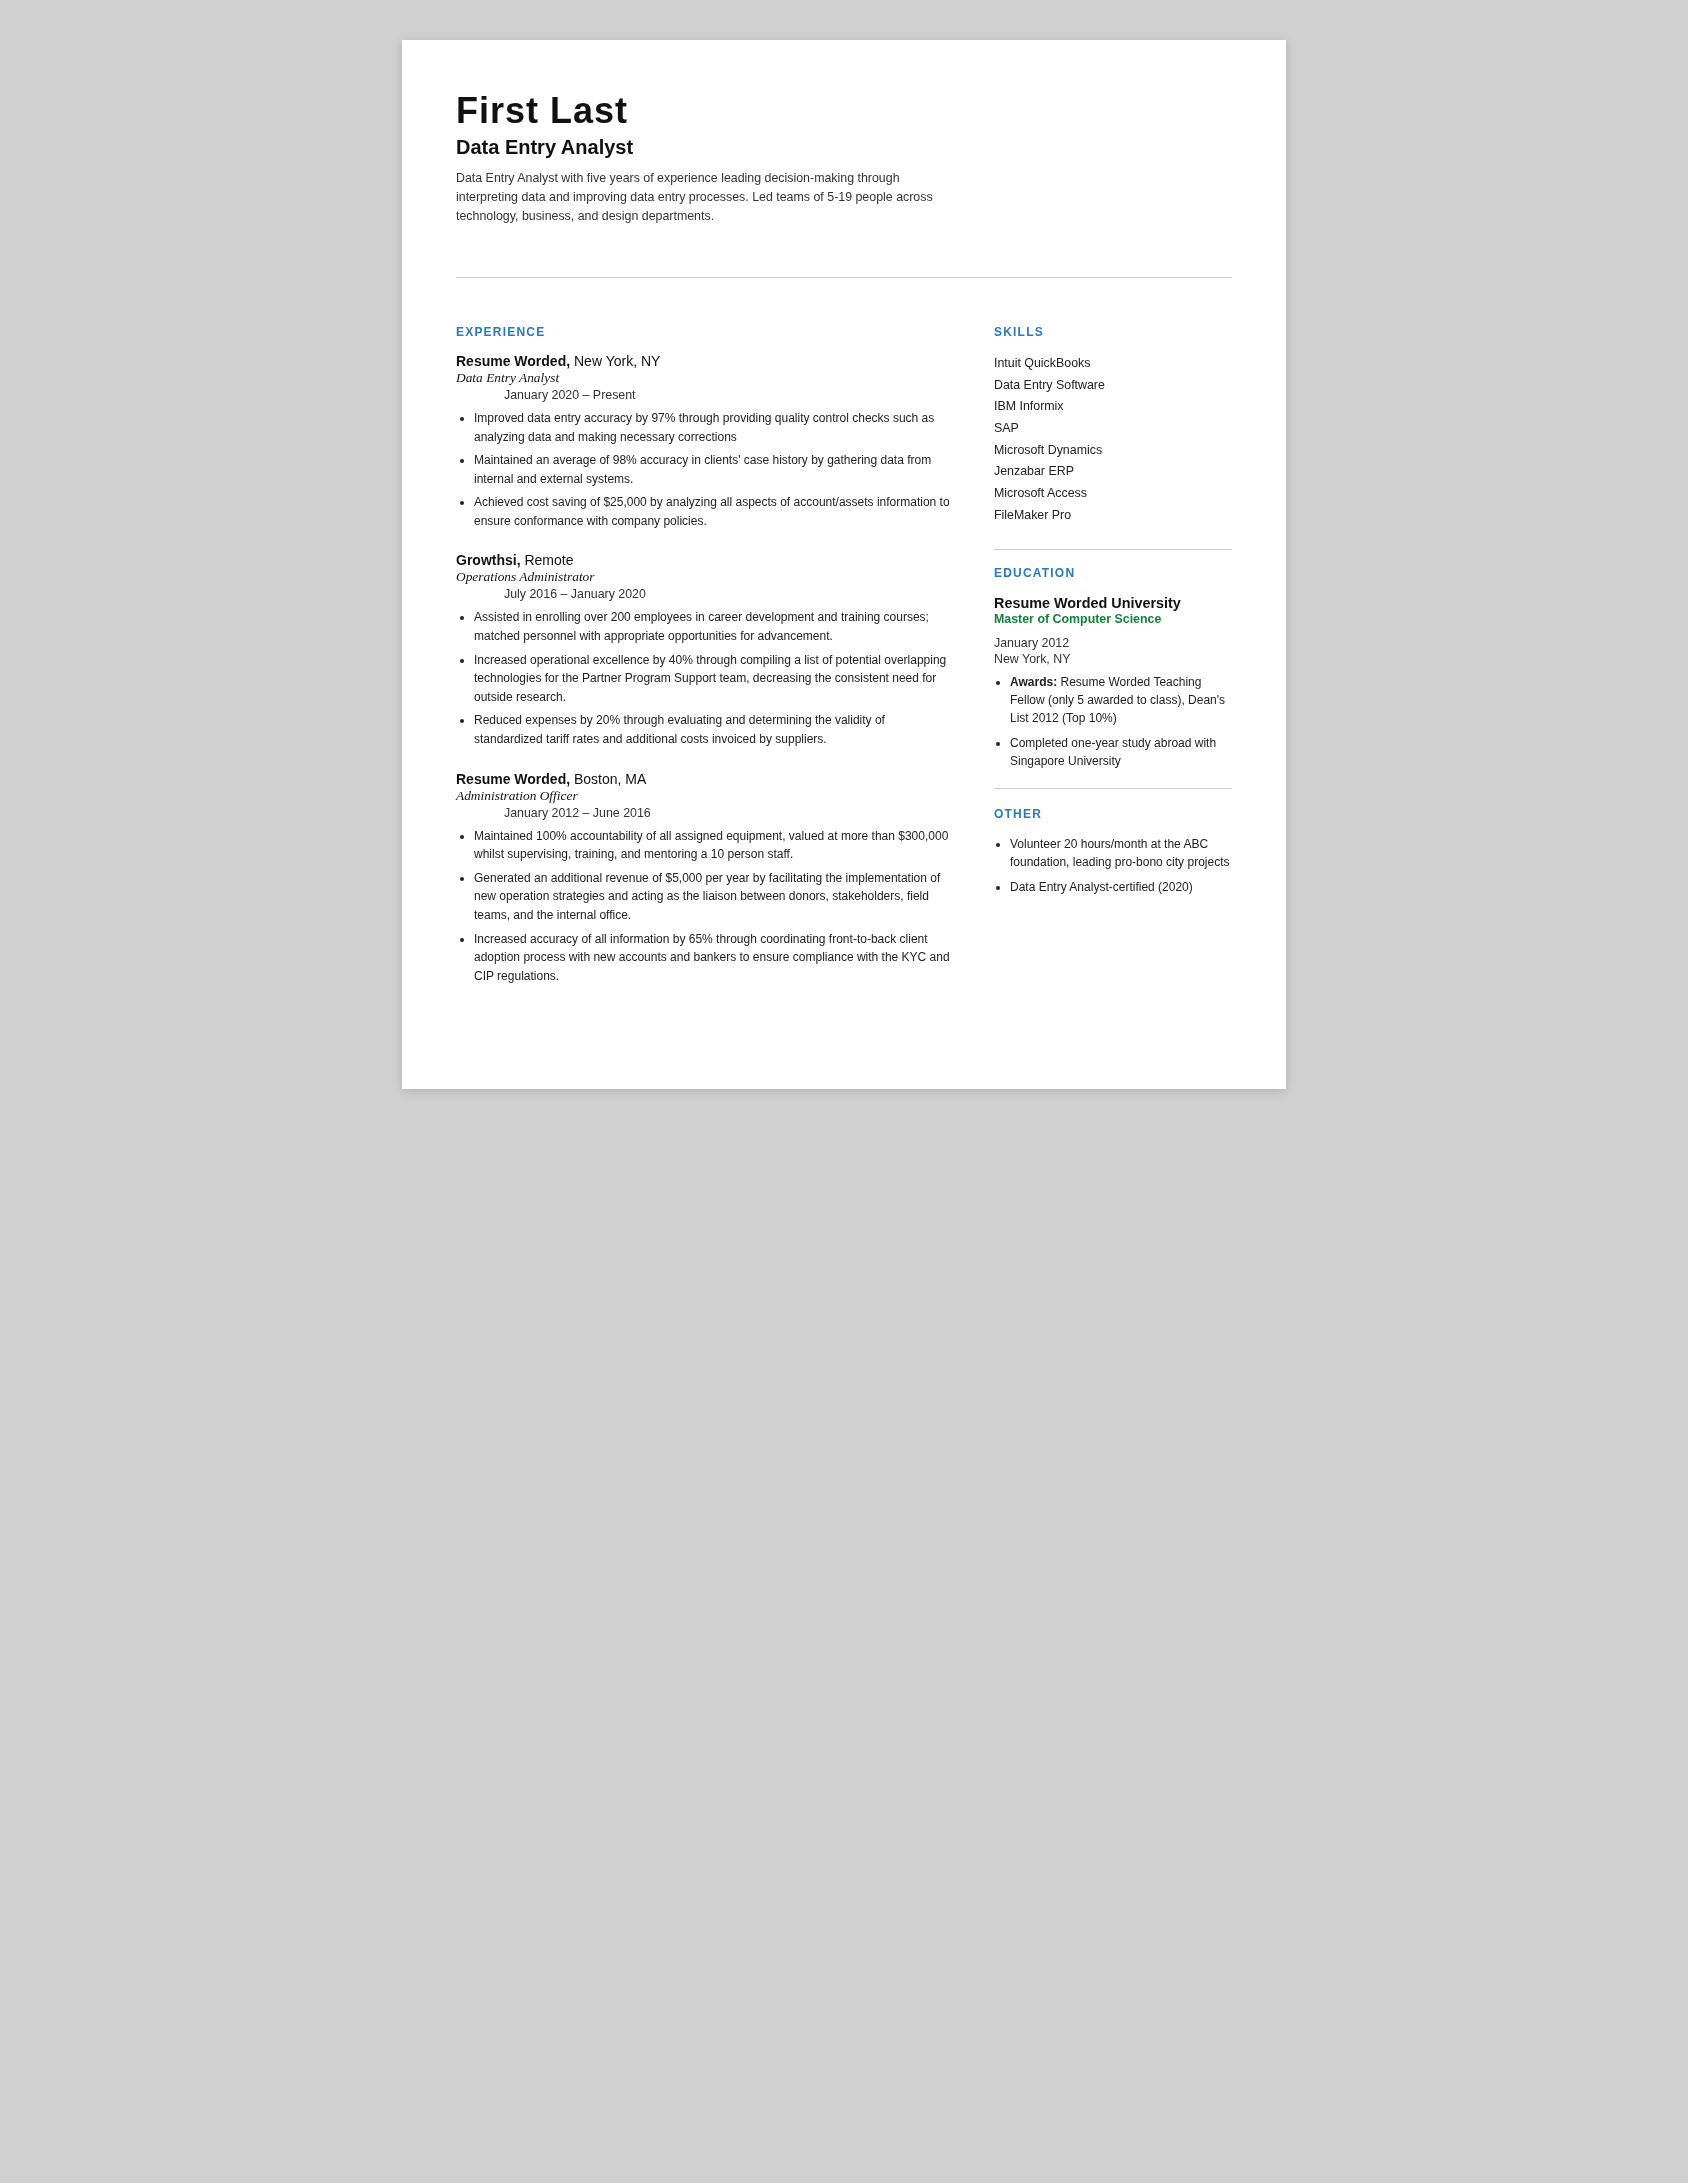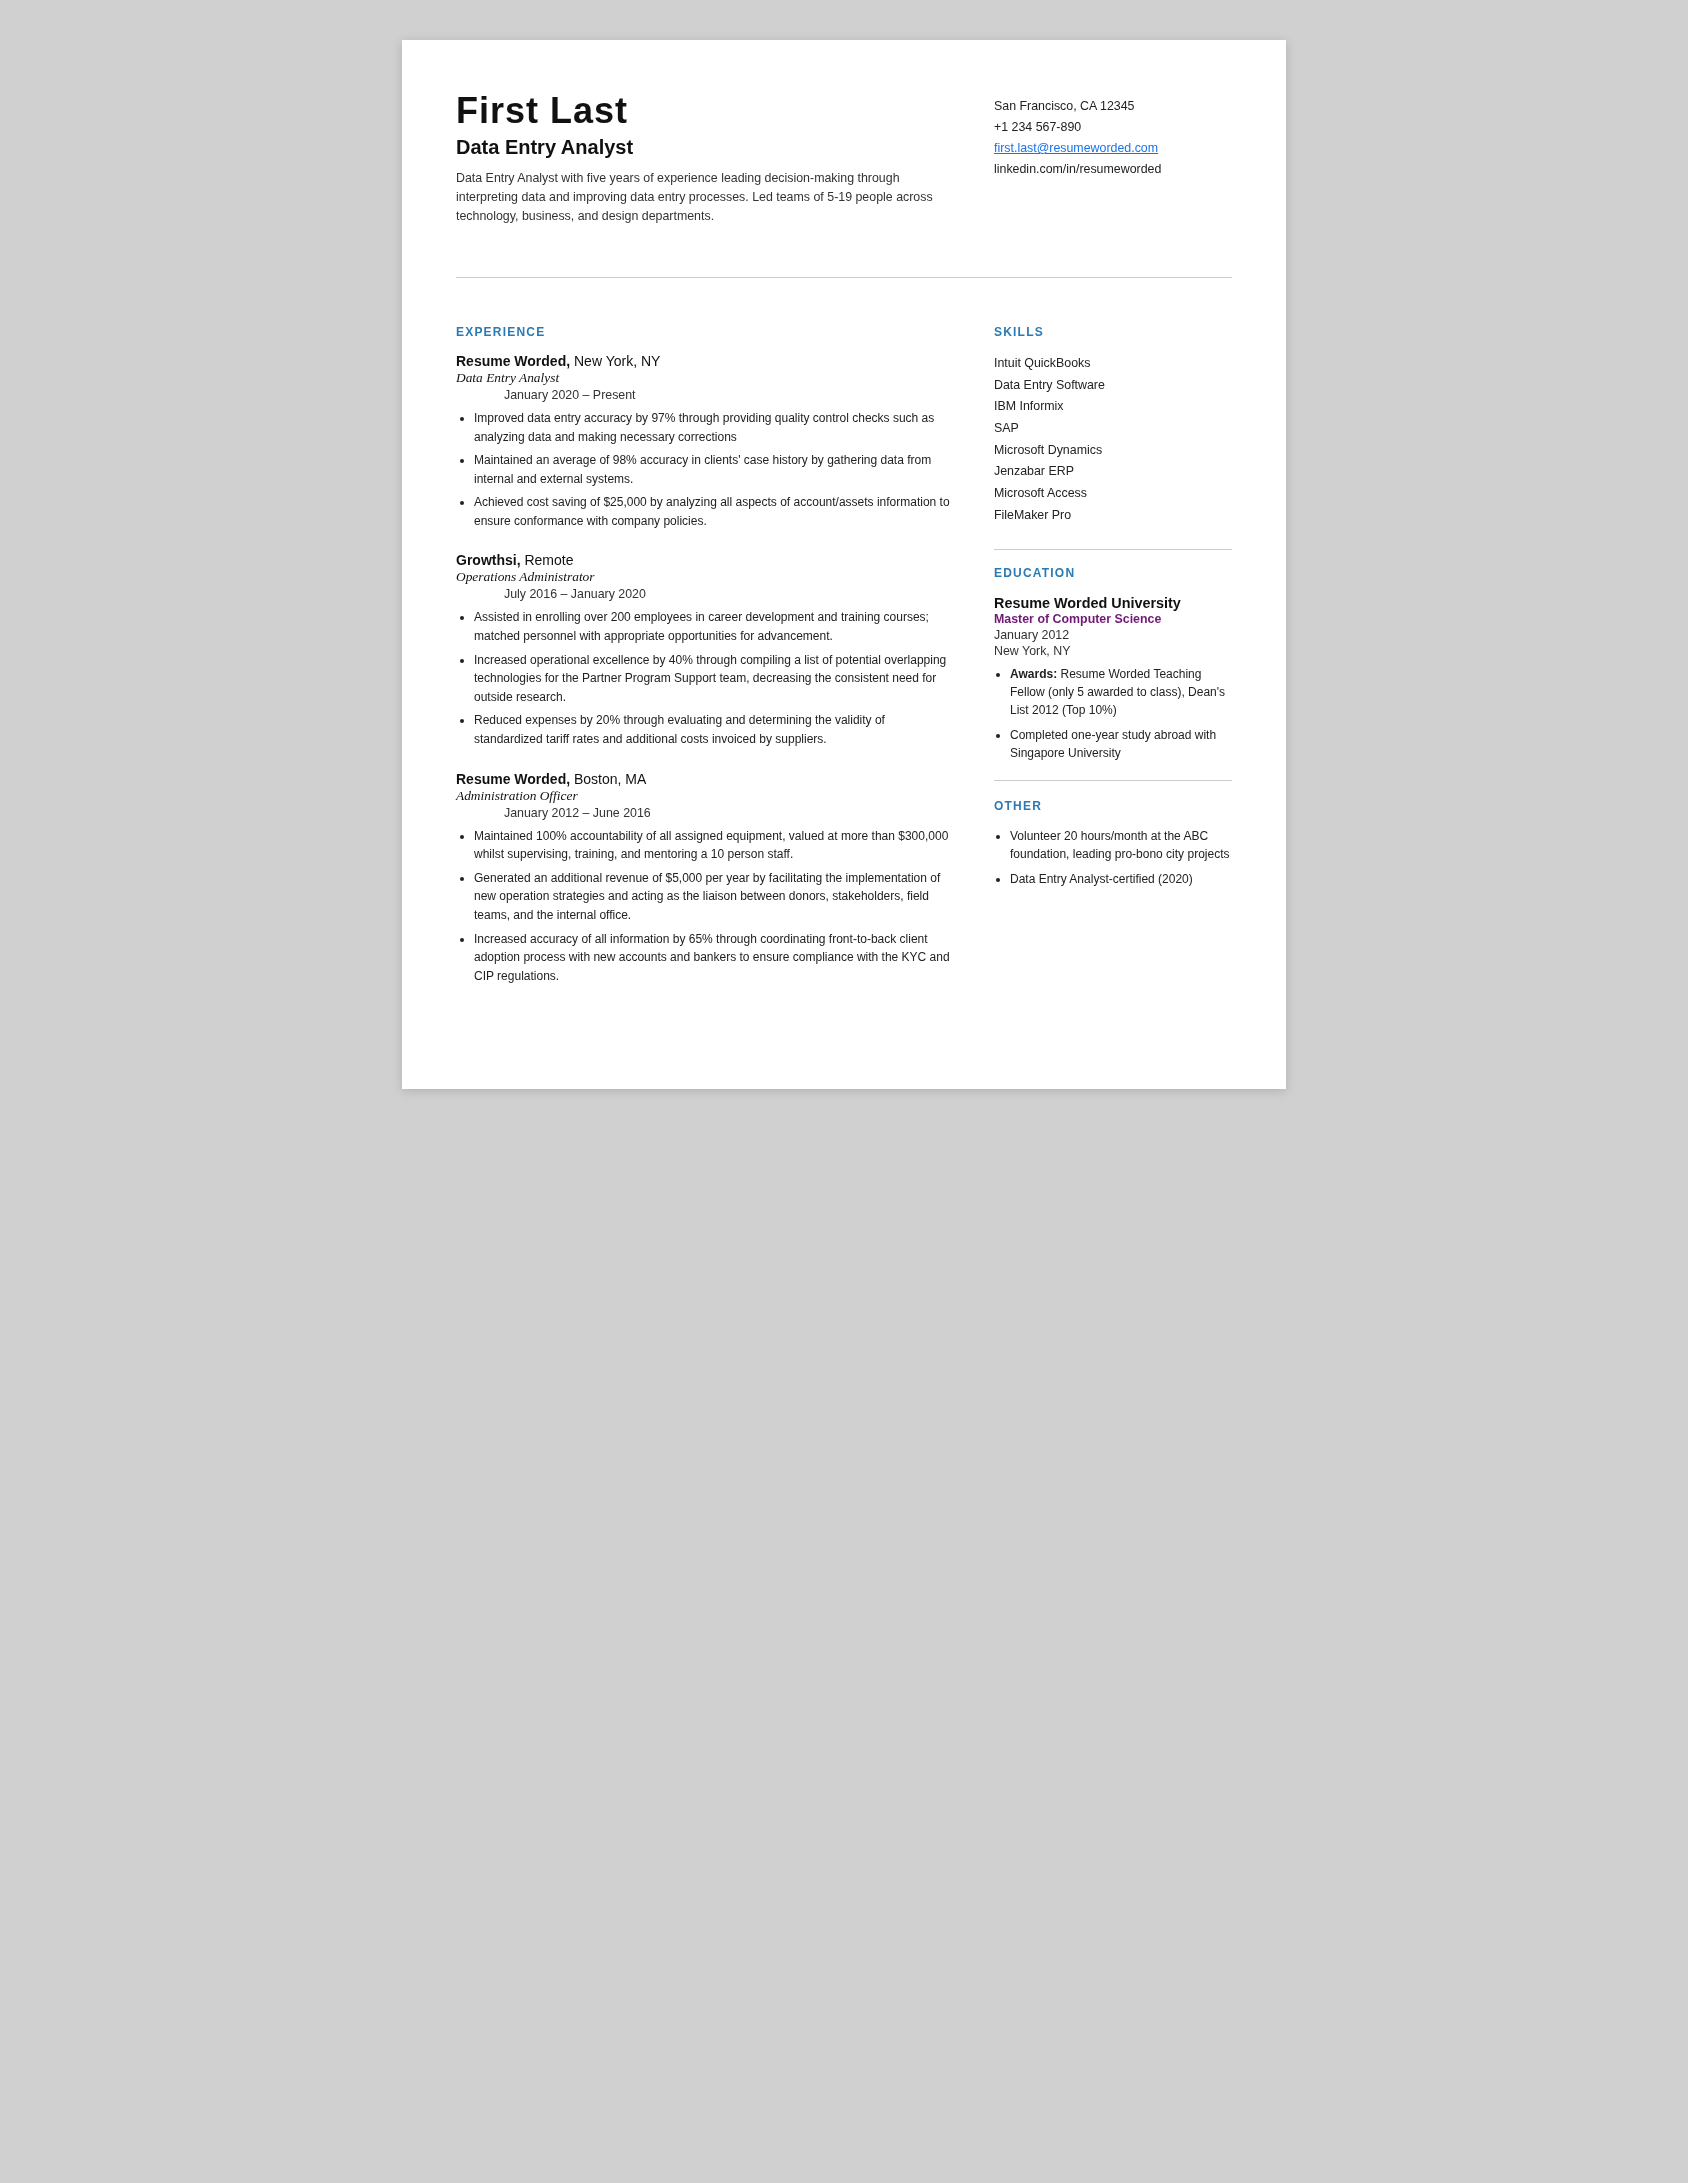--- a/index.html
+++ b/index.html
@@ -144,22 +144,22 @@
       font-size: 14.4px;
       font-weight: 800;
       color: #111;
       margin-bottom: 0;
       line-height: 1.3;
     }
     .edu-degree {
       font-family: Arial, Helvetica, sans-serif;
       font-size: 12.4px;
       font-weight: 700;
-      color: #701a75;
-      margin-bottom: 2px;
+      color: #15803d;
+      margin-bottom: 10px;
     }
     .edu-date {
       font-family: Arial, Helvetica, sans-serif;
       font-size: 12.4px;
       color: #333;
       margin-bottom: 2px;
     }
     .edu-location {
       font-family: Arial, Helvetica, sans-serif;
       font-size: 12.4px;
@@ -203,28 +203,20 @@
 </head>
 <body>
 
 <div class="resume">
 
   <div class="header">
     <div class="header-left">
       <div class="name">First  Last</div>
       <div class="title">Data Entry Analyst</div>
       <div class="summary">Data Entry Analyst with five years of experience leading decision-making through interpreting data and improving data entry processes. Led teams of 5-19 people across technology, business, and design departments.</div>
-    </div>
-    <div class="header-right">
-      <div>San Francisco, CA 12345</div>
-      <div>+1 234 567-890</div>
-      <div>
-        <a class="email-link">first.last@resumeworded.com</a>
-      </div>
-      <div>linkedin.com/in/resumeworded</div>
     </div>
   </div>
 
   <hr class="divider">
 
   <div class="left-col">
     <div class="section-heading">EXPERIENCE</div>
 
     <div class="exp-block">
       <div class="exp-employer">

